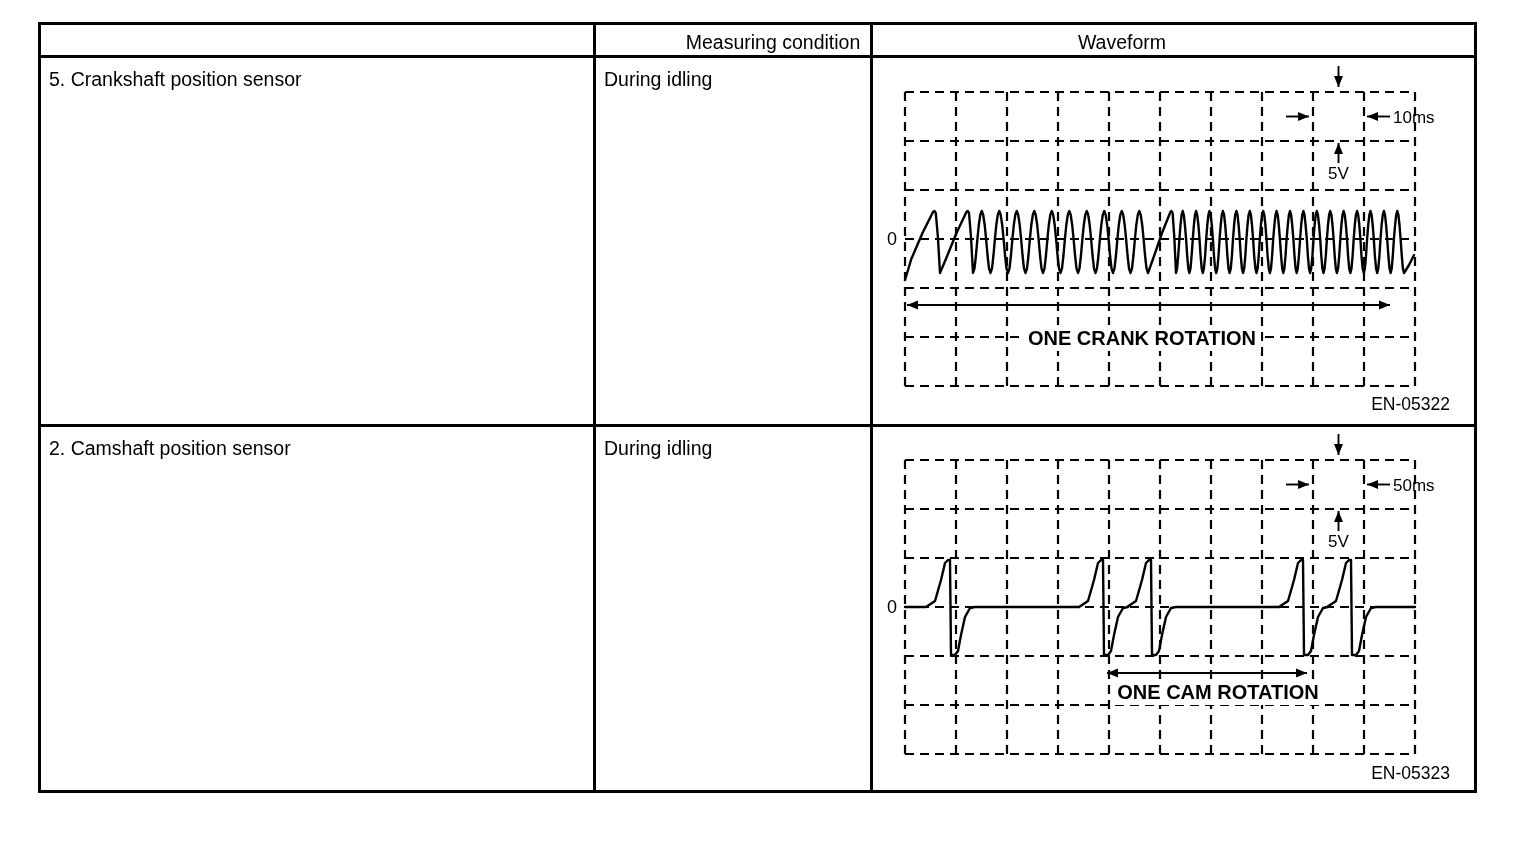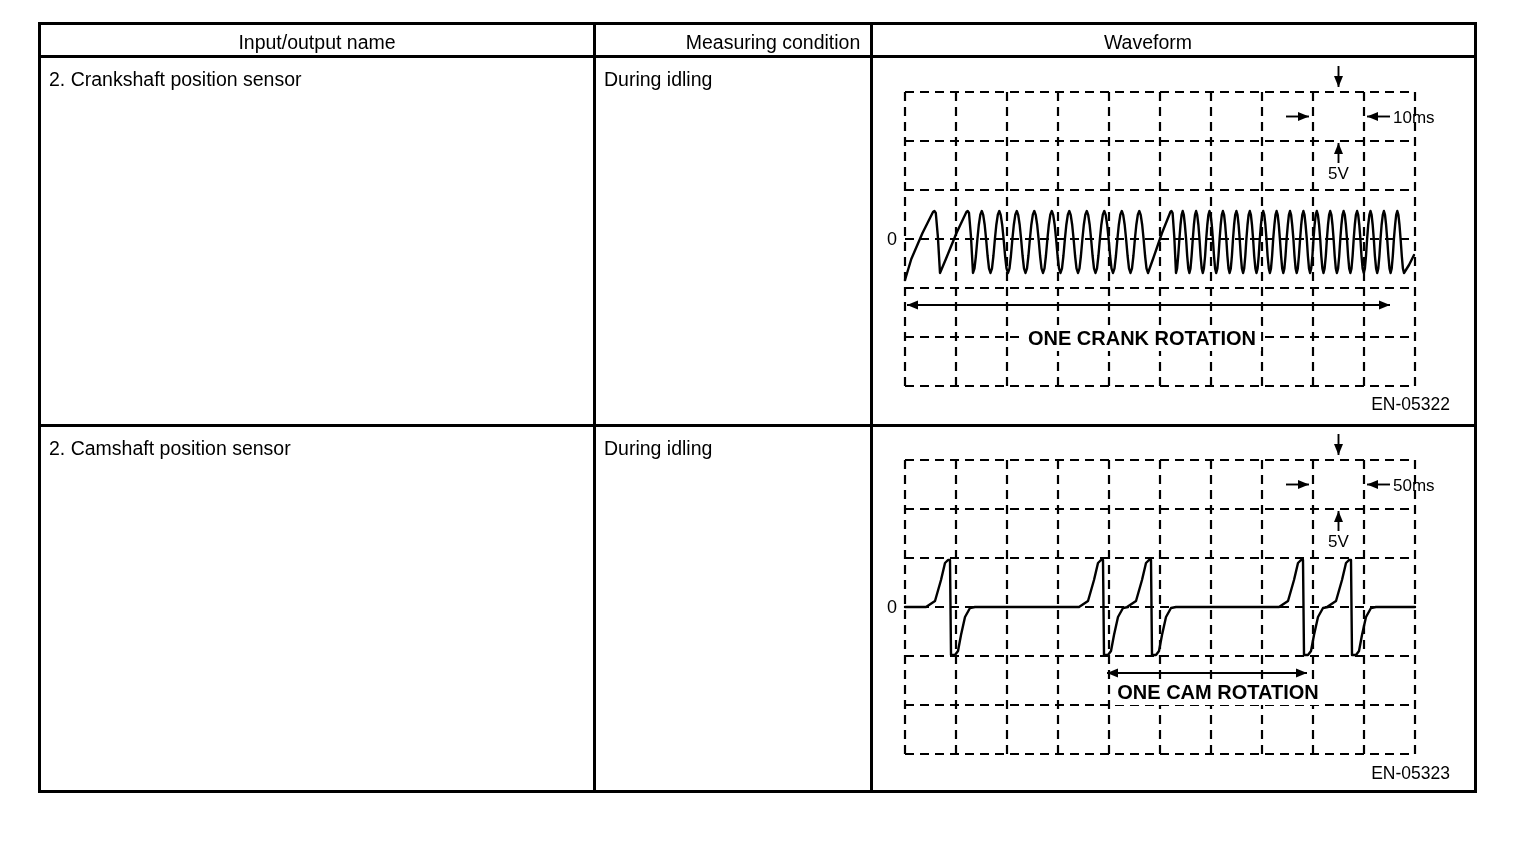--- a/index.html
+++ b/index.html
@@ -20,25 +20,24 @@
 <body>
 
 <div class="page">
   <div class="tbl">
 
     <div class="hline" style="top:30px;"></div>
     <div class="hline" style="top:399px;"></div>
     <div class="vline" style="left:552px;"></div>
     <div class="vline" style="left:829px;"></div>
 
-    <div class="hdr" style="left:0;width:552px;">Input/output name</div>
     <div class="hdr" style="left:555px;width:274px;margin-left:40px;">Measuring condition</div>
-    <div class="hdr" style="left:832px;width:550px;">Waveform</div>
+    <div class="hdr" style="left:806px;width:550px;">Waveform</div>
 
-    <div class="cell-label" style="left:8px;top:43px;">2. Crankshaft position sensor</div>
+    <div class="cell-label" style="left:8px;top:43px;">5. Crankshaft position sensor</div>
     <div class="cell-label" style="left:563px;top:43px;">During idling</div>
 
     <div class="cell-label" style="left:8px;top:412px;">2. Camshaft position sensor</div>
     <div class="cell-label" style="left:563px;top:412px;">During idling</div>
   </div>
 
   <svg id="fig1" class="fig" viewBox="875 58 600 362">
       <g stroke="#000" stroke-width="2.2" stroke-dasharray="9 6">
         <line x1="905" y1="92" x2="905" y2="386"></line>
         <line x1="956" y1="92" x2="956" y2="386"></line>

